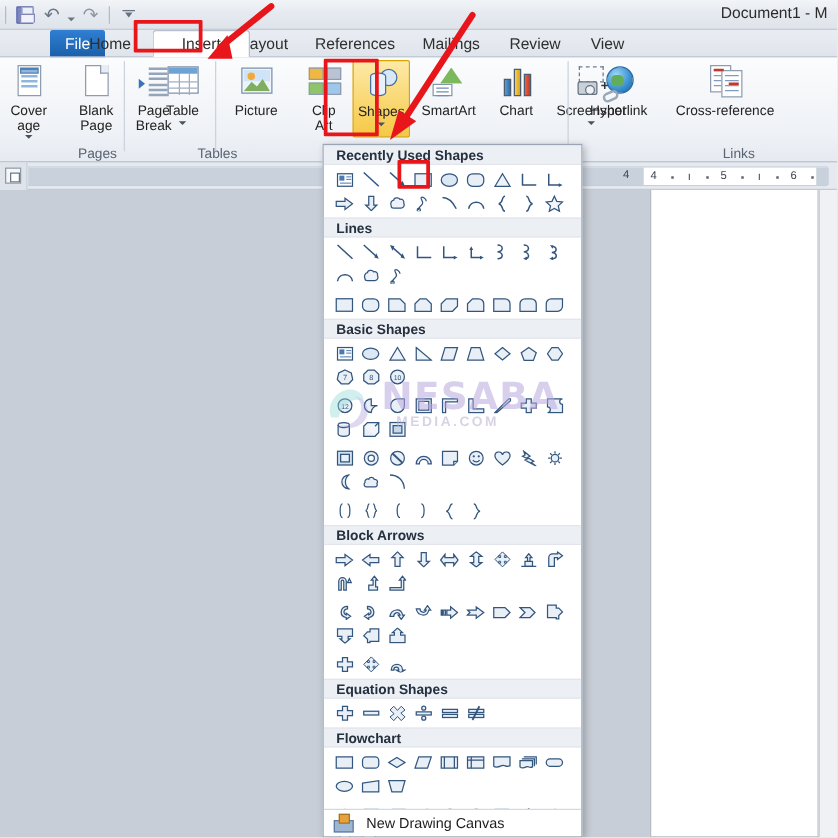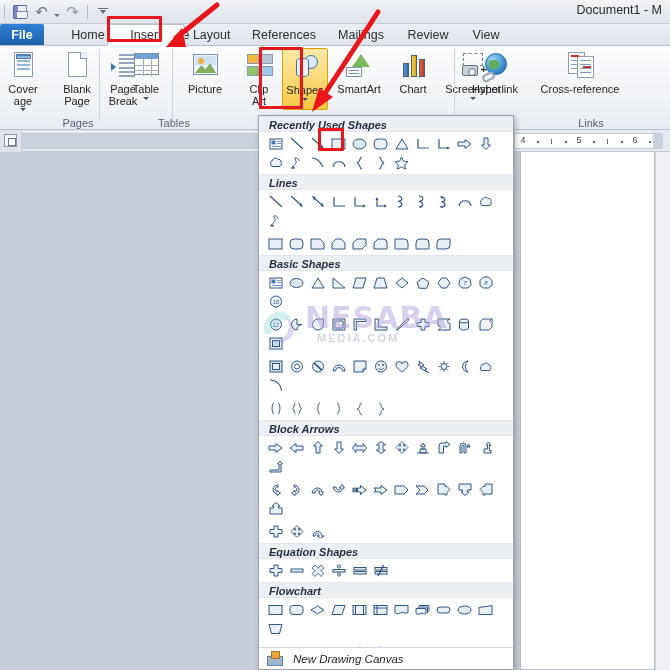--- a/index.html
+++ b/index.html
@@ -84,22 +84,22 @@
     content:""; position:absolute; left:0; bottom:0; width:670px; height:1px; background:#b8c1cd;
   }
   .tab {
     position: absolute; top: 0; height: 22px;
     display: flex; align-items: center; justify-content: center;
     font-size: 12.5px; color: #2f2f2f; padding: 0 8px;
     white-space: nowrap;
   }
   .tab.file {
     background: linear-gradient(to bottom,#2f7fd4,#1a5fa8);
-    color: #ffffff; font-weight: bold;
-    border-top-left-radius:2px; border-top-right-radius:2px;
+    color: #ffffff; font-weight: normal;
+    border-top-left-radius:2px; border-top-right-radius:2px;margin-left:40px;
   }
   .tab.active {
     background: #ffffff;
     border: 1px solid #b8c1cd; border-bottom: 1px solid #ffffff;
     border-top-left-radius:3px; border-top-right-radius:3px;
     z-index: 3;
   }
 
   
   .ribbon {
@@ -242,24 +242,24 @@
   }
   .vscroll{
     position:absolute; right:0; top:0; width:15px; height:518px; background:#eff1f4; border-left:1px solid #ccd2da;
   }
   .leftgutter{
     position:absolute;left:0;top:0;width:14px;height:518px;background:#c8ced7;
   }
 
   
   .dropdown{
-    position:absolute; left:258px; top:115px; width:256px; height:555px;
+    position:absolute; left:258px; top:115px; width:208px; height:555px;
     background:#ffffff; border:1px solid #9aa6b5;
     box-shadow: 2px 2px 6px rgba(0,0,0,0.25);
-    overflow:hidden; z-index: 40; font-style: italic;
+    overflow:hidden; z-index: 40;
   }
   .dd-section-title{
     height:16px; line-height:16px; padding-left:10px;
     background:#eceff4; border-top:1px solid #e2e6ec; border-bottom:1px solid #e2e6ec;
     font-size:11px; font-weight:bold; color:#25303f;
   }
   .dd-row{ display:flex; flex-wrap:wrap; padding:2px 4px 2px 6px; }
   .dd-cell{
     width:21px; height:19px; display:flex; align-items:center; justify-content:center;
   }
@@ -324,21 +324,21 @@
       <div class="qat-btn">
         <span class="ico-qat-more"></span>
       </div>
     </div>
     <div class="doc-title">Document1  -  M</div>
   </div>
 
   <div class="tabstrip">
     <div class="tab file" style="left:0px;width:44px;">File</div>
     <div class="tab" style="left:62px;width:52px;text-align:right;">Home</div>
-    <div class="tab active" style="left:107px;width:78px;">Insert</div>
+    <div class="tab active" style="left:122px;width:78px;">Insert</div>
     <div class="tab" style="left:167px;width:72px;">ge Layout</div>
     <div class="tab" style="left:246px;width:76px;">References</div>
     <div class="tab" style="left:330px;width:62px;">Mailings</div>
     <div class="tab" style="left:400px;width:56px;">Review</div>
     <div class="tab" style="left:464px;width:44px;">View</div>
   </div>
 
   <div class="ribbon">
 
     <div class="rgroup" style="left:0px;width:100px;">

